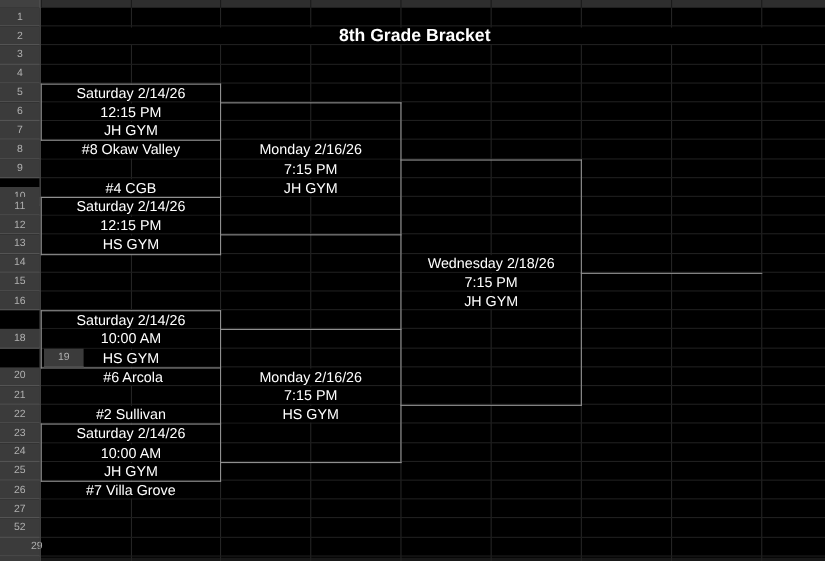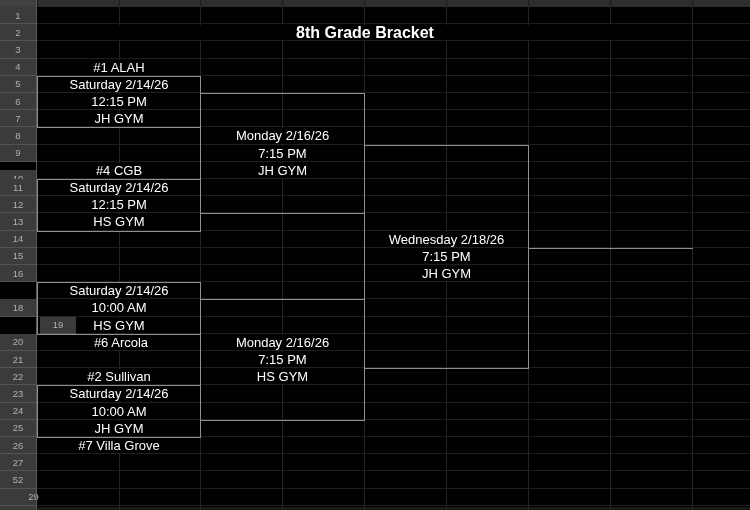--- a/index.html
+++ b/index.html
@@ -9,21 +9,21 @@
   }
   .colstrip { position:absolute; left:0; top:0; width:750px; height:7px; background:#2e2e2e; z-index:4; }
   .corner { position:absolute; left:0; top:0; width:37px; height:7px; background:#414141; z-index:5; }
   .strip-tick { position:absolute; top:0; width:1px; height:7px; background:#1b1b1b; z-index:6; }
   .grid-v { position:absolute; width:1px; background:#242424; z-index:1; }
   .grid-h { position:absolute; height:1px; background:#1f1f1f; z-index:1; }
   .cell {
     position:absolute; display:flex; align-items:center; justify-content:center;
     background:#000; color:#ffffff; font-size:13px; white-space:nowrap; z-index:2;
   }
-  .title-cell { font-weight:bold; font-size:16px; }
+  .title-cell { font-weight:bold; font-size:16px;padding-left:12px; }
   .bline { position:absolute; background:#8f8f8f; z-index:3; }
   .rowhdr {
     position:absolute; left:0; width:36px; background:#3b3b3b; color:#b0b0b0;
     font-size:9.5px; display:flex; align-items:center; justify-content:center;
     border-bottom:1px solid #545454; box-sizing:border-box; z-index:4;
   }
   .hdr-edge { position:absolute; left:36px; top:0; width:1px; height:510px; background:#5a5a5a; z-index:5; }
   .bottom-strip { position:absolute; left:37px; width:713px; height:5px; background:#181818; z-index:1; }
 </style>
 </head>
@@ -104,24 +104,24 @@
     <div class="grid-h" style="left: 37px; top: 367.2px; width: 713px;"></div>
     <div class="grid-h" style="left: 37px; top: 384.4px; width: 713px;"></div>
     <div class="grid-h" style="left: 37px; top: 401.6px; width: 713px;"></div>
     <div class="grid-h" style="left: 37px; top: 418.8px; width: 713px;"></div>
     <div class="grid-h" style="left: 37px; top: 436px; width: 713px;"></div>
     <div class="grid-h" style="left: 37px; top: 453.2px; width: 713px;"></div>
     <div class="grid-h" style="left: 37px; top: 470.4px; width: 713px;"></div>
     <div class="grid-h" style="left: 37px; top: 487.6px; width: 713px;"></div>
     <div class="grid-h" style="left: 37px; top: 504.8px; width: 713px;"></div>
     <div class="cell title-cell" style="left: 38px; top: 25.2px; width: 654px; height: 15.2px;">8th Grade Bracket</div>
-    <div class="cell" style="left: 38px; top: 59.6px; width: 162px; height: 15.2px;">#1 ALAH</div>
     <div class="cell" style="left: 38px; top: 76.8px; width: 162px; height: 15.2px;">Saturday 2/14/26</div>
     <div class="cell" style="left: 38px; top: 94px; width: 162px; height: 15.2px;">12:15 PM</div>
     <div class="cell" style="left: 38px; top: 111.2px; width: 162px; height: 15.2px;">JH GYM</div>
+    <div class="cell" style="left: 38px; top: 128.4px; width: 162px; height: 15.2px;">#8 Okaw Valley</div>
     <div class="cell" style="left: 38px; top: 162.8px; width: 162px; height: 15.2px;">#4 CGB</div>
     <div class="cell" style="left: 38px; top: 180px; width: 162px; height: 15.2px;">Saturday 2/14/26</div>
     <div class="cell" style="left: 38px; top: 197.2px; width: 162px; height: 15.2px;">12:15 PM</div>
     <div class="cell" style="left: 38px; top: 214.4px; width: 162px; height: 15.2px;">HS GYM</div>
     <div class="cell" style="left: 38px; top: 283.2px; width: 162px; height: 15.2px;">Saturday 2/14/26</div>
     <div class="cell" style="left: 38px; top: 300.4px; width: 162px; height: 15.2px;">10:00 AM</div>
     <div class="cell" style="left: 38px; top: 317.6px; width: 162px; height: 15.2px;">HS GYM</div>
     <div class="cell" style="left: 40px; top: 334.8px; width: 162px; height: 15.2px;">#6 Arcola</div>
     <div class="cell" style="left: 38px; top: 369.2px; width: 162px; height: 15.2px;">#2 Sullivan</div>
     <div class="cell" style="left: 38px; top: 386.4px; width: 162px; height: 15.2px;">Saturday 2/14/26</div>

